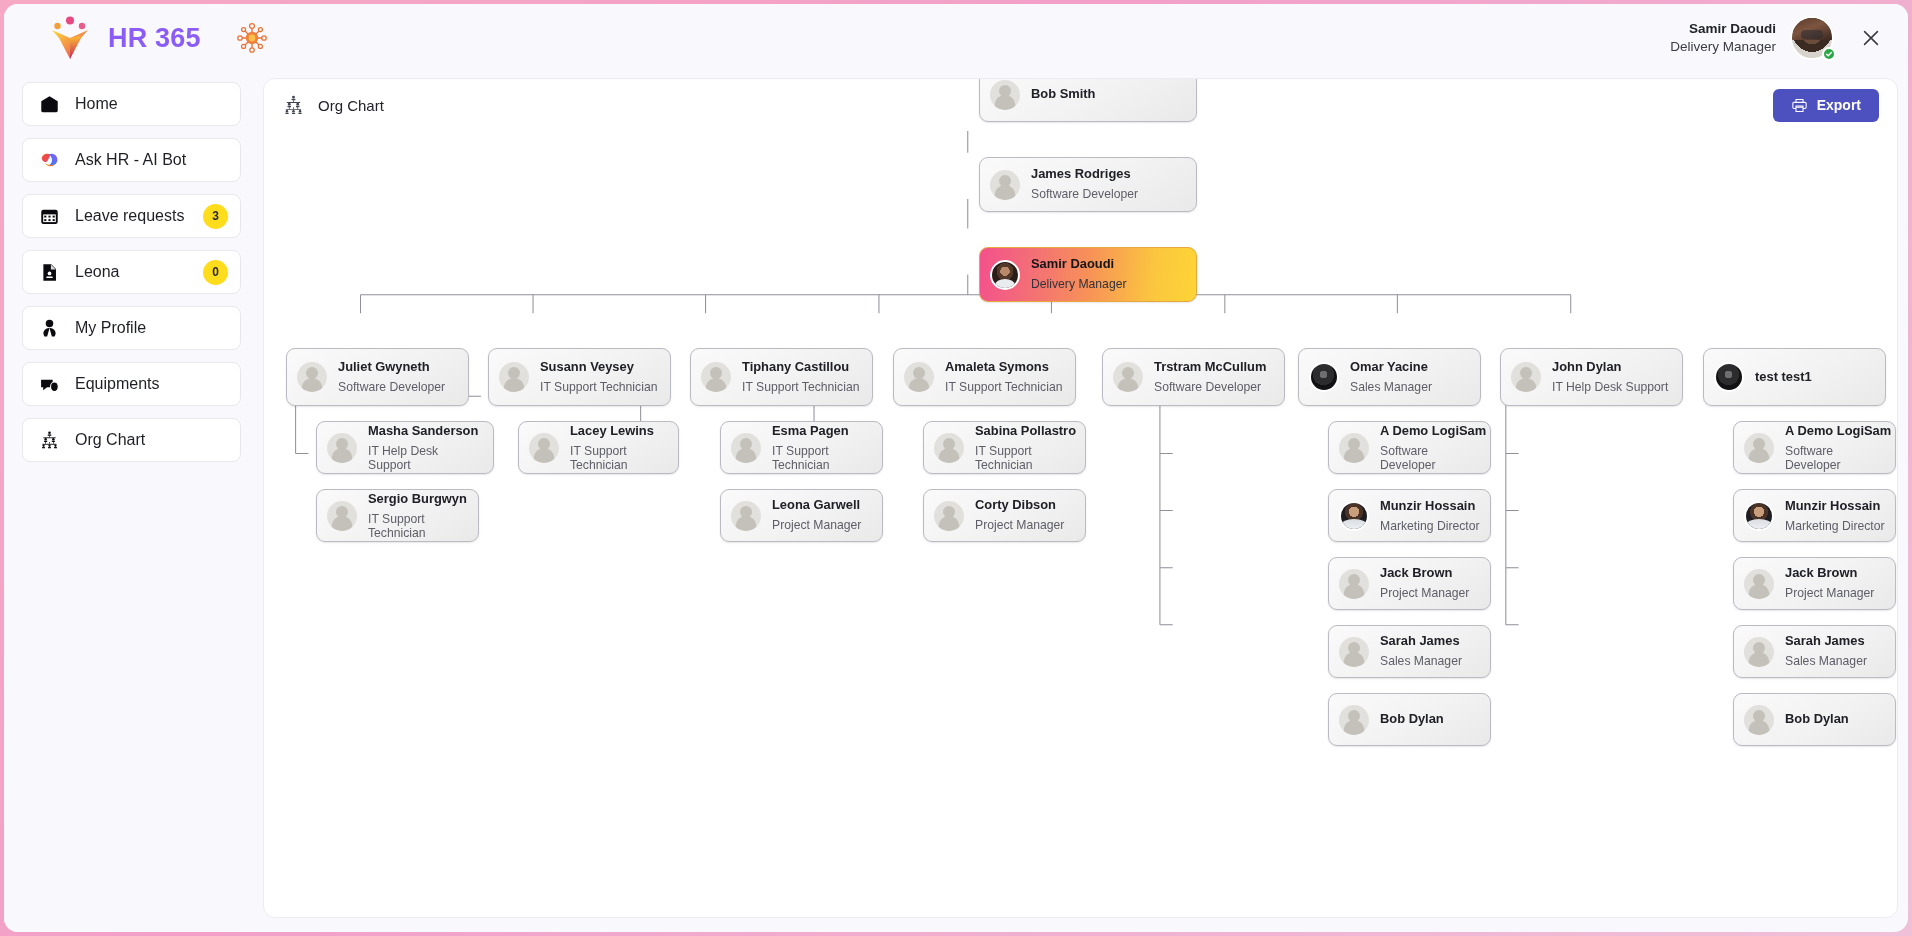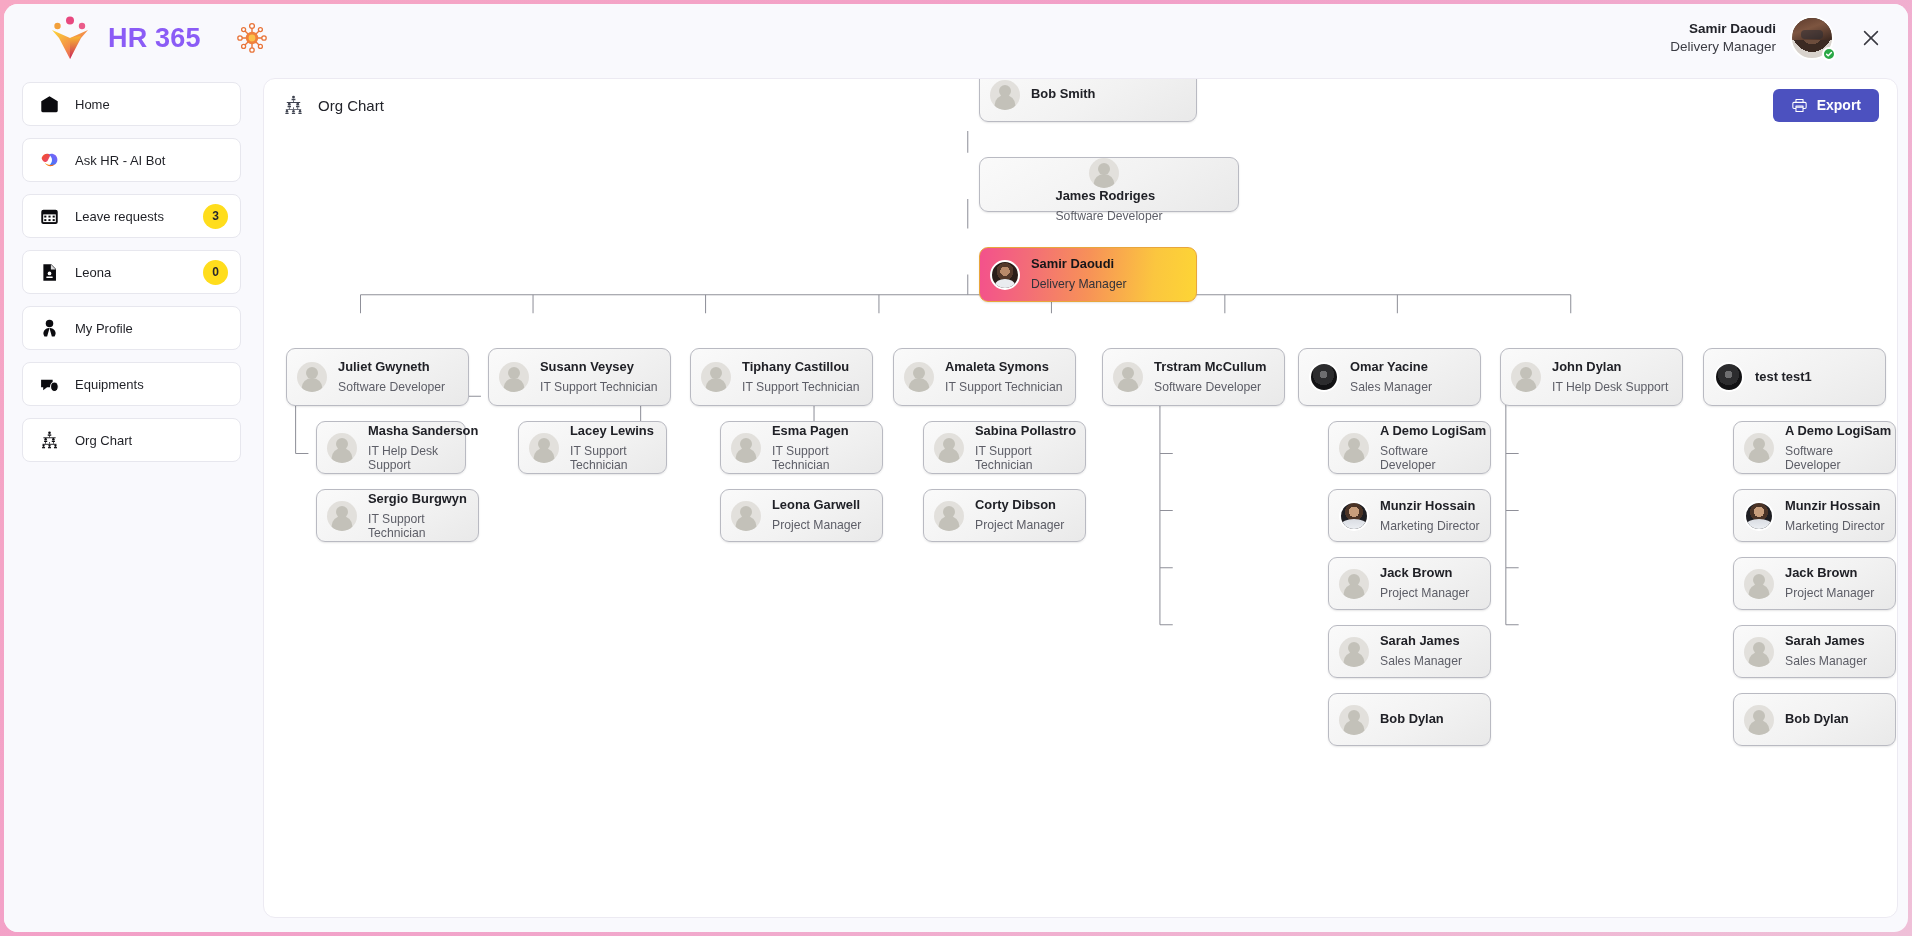--- a/index.html
+++ b/index.html
@@ -70,21 +70,21 @@
     padding: 10px 18px 0 18px;
     display: flex; flex-direction: column; gap: 12px;
     background: #f9f9fd;
   }
   .nav-item {
     height: 44px; background: #fff; border: 1px solid #e7e7ee; border-radius: 8px;
     display: flex; align-items: center; padding: 0 12px 0 14px; gap: 14px;
     cursor: pointer; position: relative;
   }
   .nav-icon { width: 24px; height: 24px; display:flex; align-items:center; justify-content:center; flex: 0 0 24px;}
-  .nav-label { font-size: 13px; color: #1f2026; }
+  .nav-label { font-size: 16px; color: #1f2026; }
   .badge {
     margin-left: auto; min-width: 25px; height: 25px; border-radius: 50%;
     background: #ffdd1c; color: #27272c; font-size: 12px; font-weight: bold;
     display: flex; align-items: center; justify-content: center;
   }
 
   
   .content {
     position: absolute; left: 259px; top: 74px; right: 10px; bottom: 14px;
     background: #fff; border-radius: 12px; border: 1px solid #eceaf2;
@@ -408,63 +408,63 @@
               <path d="M1714 401 L1714 714 M1714 442 L1729 442 M1714 510 L1729 510 M1714 578 L1729 578 M1714 646 L1729 646 M1714 714 L1729 714" stroke="#8f9099" stroke-width="1.2" fill="none"></path>
             </g>
           </svg>
       <div id="node-layer">
             <div class="node" style="left: 715px; top: -64px; width: 218px; height: 55px;">
               <div class="node-av generic"></div>
               <div class="node-txt">
                 <div class="node-name">Bob Smith</div>
               </div>
             </div>
-            <div class="node" style="left: 715px; top: 26px; width: 260px; height: 55px; flex-direction: column;">
+            <div class="node" style="left: 715px; top: 26px; width: 218px; height: 55px;">
               <div class="node-av generic"></div>
               <div class="node-txt">
                 <div class="node-name">James Rodriges</div>
                 <div class="node-role">Software Developer</div>
               </div>
             </div>
             <div class="node highlight" style="left: 715px; top: 116px; width: 218px; height: 55px;">
               <div class="node-av photo-samir ring"></div>
               <div class="node-txt">
                 <div class="node-name">Samir Daoudi</div>
                 <div class="node-role">Delivery Manager</div>
               </div>
             </div>
             <div class="node" style="left: 22px; top: 217px; width: 183px; height: 58px;">
               <div class="node-av generic"></div>
               <div class="node-txt">
                 <div class="node-name">Juliet Gwyneth</div>
                 <div class="node-role">Software Developer</div>
               </div>
             </div>
-            <div class="node" style="left: 52px; top: 290px; width: 150px; height: 53px;">
+            <div class="node" style="left: 52px; top: 290px; width: 178px; height: 53px;">
               <div class="node-av generic"></div>
               <div class="node-txt">
                 <div class="node-name">Masha Sanderson</div>
                 <div class="node-role" style="white-space: normal; max-width: 110px; line-height: 1.15;">IT Help Desk Support</div>
               </div>
             </div>
             <div class="node" style="left: 52px; top: 358px; width: 163px; height: 53px;">
               <div class="node-av generic"></div>
               <div class="node-txt">
                 <div class="node-name">Sergio Burgwyn</div>
                 <div class="node-role" style="white-space: normal; max-width: 110px; line-height: 1.15;">IT Support Technician</div>
               </div>
             </div>
             <div class="node" style="left: 224px; top: 217px; width: 183px; height: 58px;">
               <div class="node-av generic"></div>
               <div class="node-txt">
                 <div class="node-name">Susann Veysey</div>
                 <div class="node-role">IT Support Technician</div>
               </div>
             </div>
-            <div class="node" style="left: 254px; top: 290px; width: 149px; height: 53px;">
+            <div class="node" style="left: 254px; top: 290px; width: 161px; height: 53px;">
               <div class="node-av generic"></div>
               <div class="node-txt">
                 <div class="node-name">Lacey Lewins</div>
                 <div class="node-role" style="white-space: normal; max-width: 110px; line-height: 1.15;">IT Support Technician</div>
               </div>
             </div>
             <div class="node" style="left: 426px; top: 217px; width: 183px; height: 58px;">
               <div class="node-av generic"></div>
               <div class="node-txt">
                 <div class="node-name">Tiphany Castillou</div>

